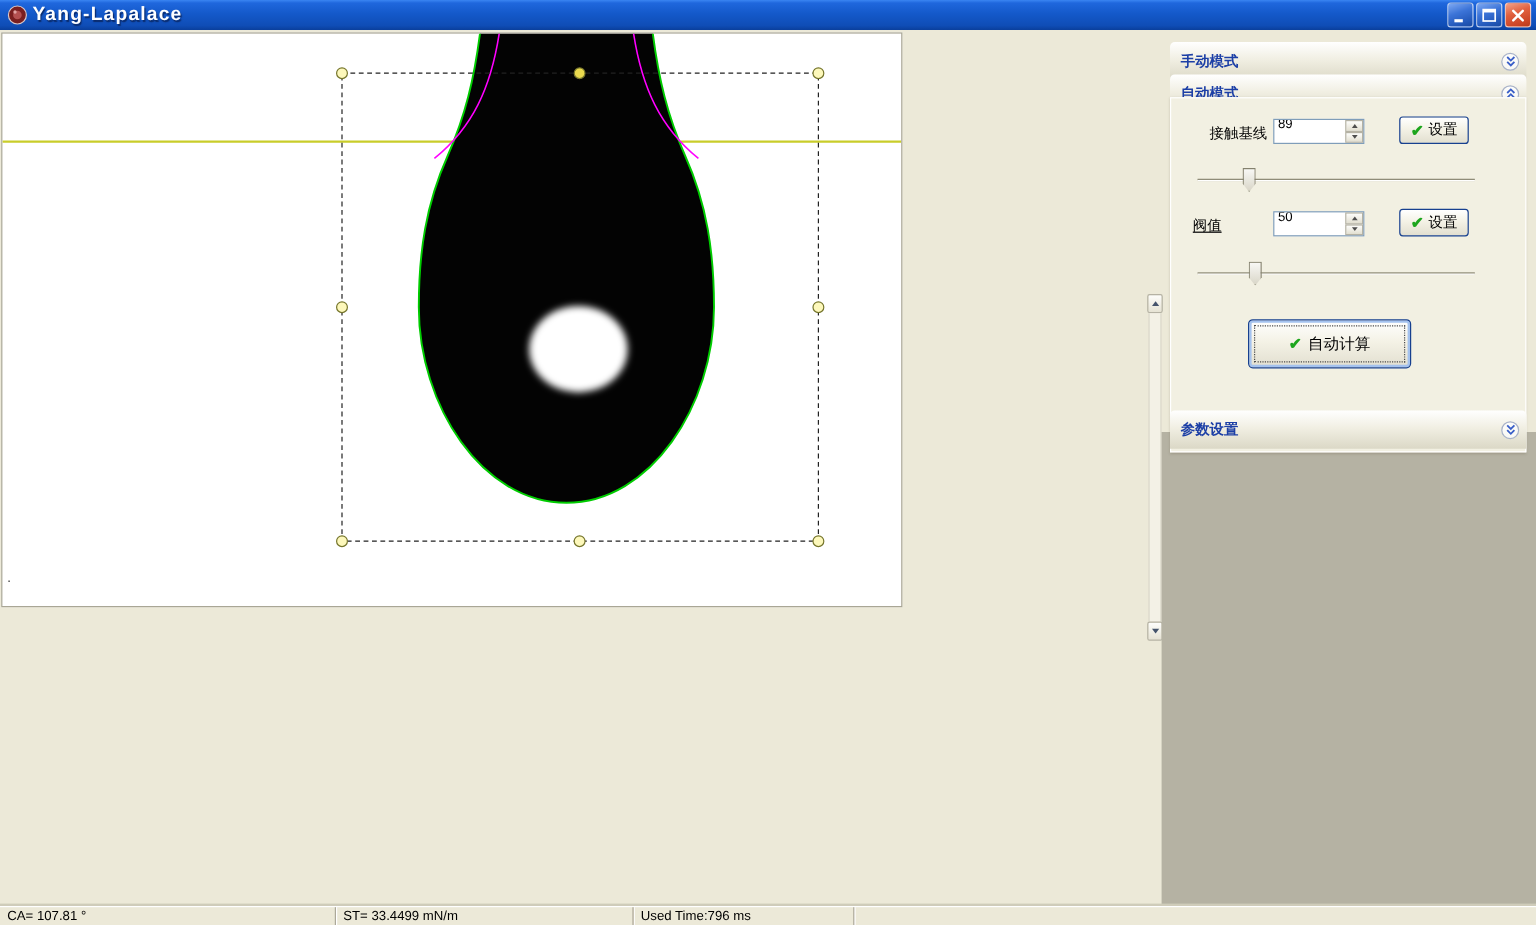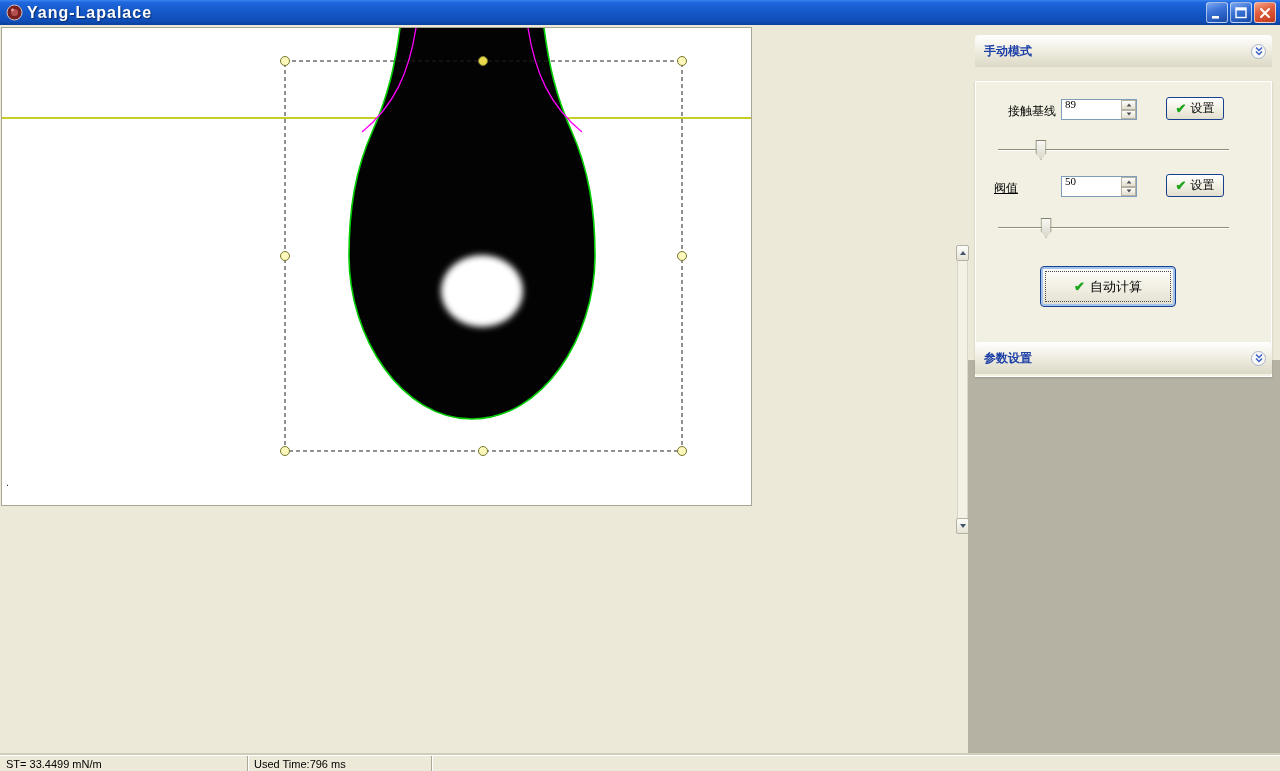--- a/index.html
+++ b/index.html
@@ -81,21 +81,21 @@
   .lbl-threshold { left:18px; top:98px;text-decoration:underline; }
 
   .spinbox {
     position:absolute; width:76px; height:21px; background:#fff;
     border:1px solid #7f9db9; display:flex;
   }
   .spin-baseline { left:85px; top:17px; }
   .spin-threshold { left:85px; top:94px; }
   .spinbox input {
     flex:1 1 auto; width:55px; border:0; outline:none; font-size:11px;
-    font-family:Liberation Serif, serif; padding:0 0 12px 3px; background:transparent;
+    font-family:Liberation Sans, sans-serif; padding:0 0 12px 3px; background:transparent;
   }
   .spin-buttons { width:15px; display:flex; flex-direction:column; }
   .spin-btn {
     flex:1; background:linear-gradient(180deg,#fdfdfb,#e2dfd0);
     border:1px solid #b5b2a4; display:flex; align-items:center; justify-content:center;
   }
   .spin-btn .tri-up { border-bottom-color:#4d4d4d; transform:scale(.8); }
   .spin-btn .tri-down { border-top-color:#4d4d4d; transform:scale(.8); }
 
   .xp-btn {
@@ -233,20 +233,28 @@
 
     <div class="task-header hd-manual">
       <span class="hd-title">手动模式</span>
       <span class="chev-btn">
         <svg width="10" height="10" viewBox="0 0 10 10">
             <path d="M2 1.5l3 3 3-3M2 5.5l3 3 3-3" fill="none" stroke="#3a5fc8" stroke-width="1.5"></path>
           </svg>
       </span>
     </div>
 
+    <div class="task-header hd-auto">
+      <span class="hd-title">自动模式</span>
+      <span class="chev-btn">
+        <svg width="10" height="10" viewBox="0 0 10 10">
+            <path d="M2 4.5l3-3 3 3M2 8.5l3-3 3 3" fill="none" stroke="#3a5fc8" stroke-width="1.5"></path>
+          </svg>
+      </span>
+    </div>
 
     <div class="task-content">
 
       <span class="field-label lbl-baseline">接触基线</span>
       <div class="spinbox spin-baseline">
         <input type="text" value="89" style="">
         <div class="spin-buttons">
           <div class="spin-btn">
               <span class="tri-up"></span>
             </div>
@@ -298,18 +306,19 @@
       <span class="chev-btn">
         <svg width="10" height="10" viewBox="0 0 10 10">
             <path d="M2 1.5l3 3 3-3M2 5.5l3 3 3-3" fill="none" stroke="#3a5fc8" stroke-width="1.5"></path>
           </svg>
       </span>
     </div>
 
   </div>
 
   <div class="statusbar">
+    <div class="sb-cell c1">CA= 107.81  °</div>
     <div class="sb-cell c2">ST= 33.4499  mN/m</div>
     <div class="sb-cell c3">Used Time:796 ms</div>
     <div class="sb-rest"></div>
   </div>
 
 </div>
 
 </body></html>

